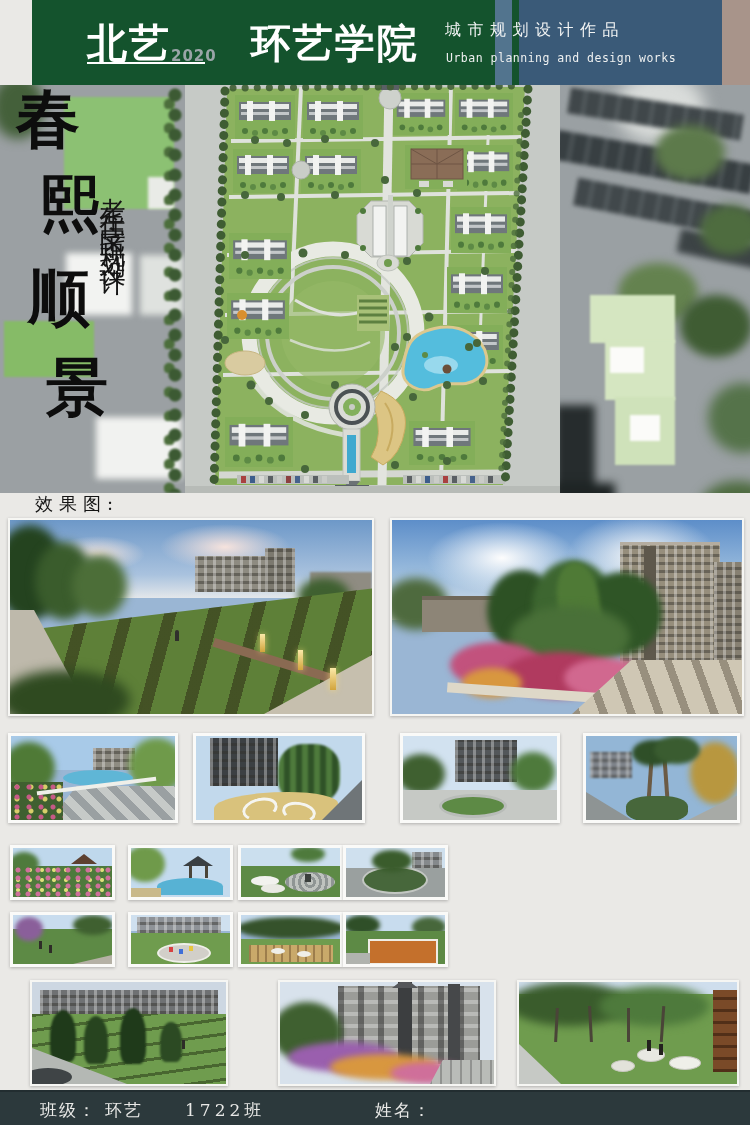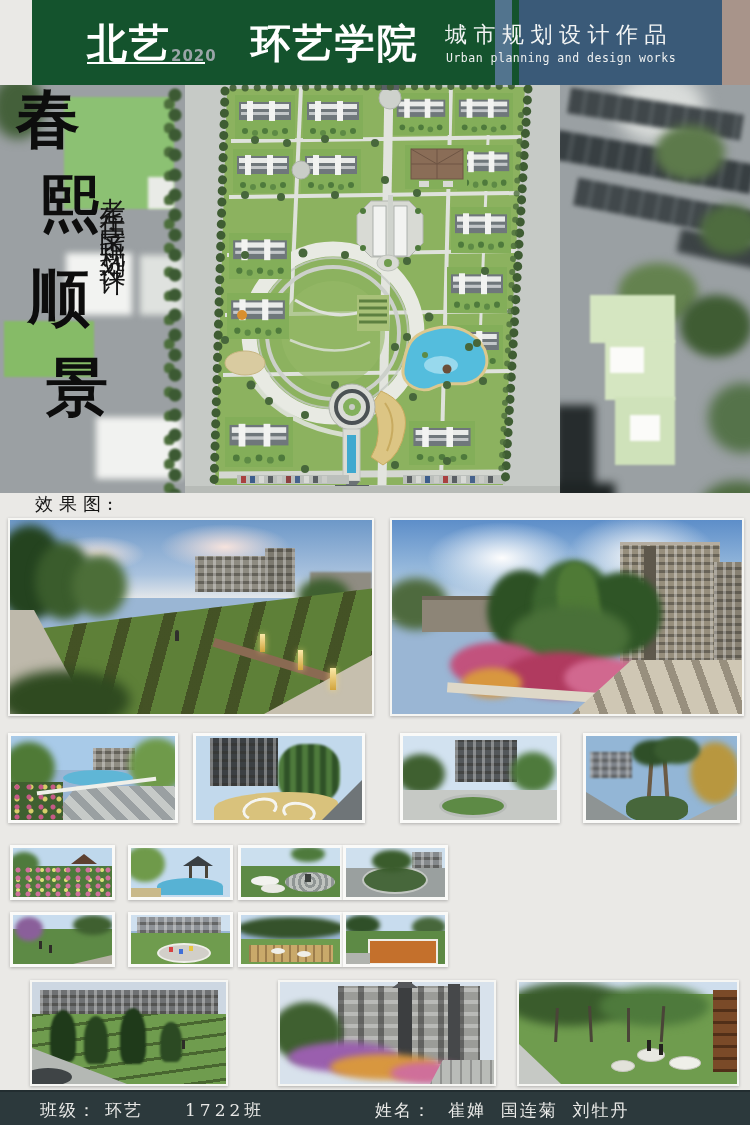--- a/index.html
+++ b/index.html
@@ -13,21 +13,21 @@
 
   
   .hdr{position:absolute;left:0;top:0;width:750px;height:85px;background:#14532d;margin-left:32px;}
   .hdr-blue{position:absolute;left:487px;top:0;width:203px;height:85px;background:#3a5a78;}
   .hdr-stripe{position:absolute;left:463px;top:0;width:17px;height:85px;background:#52748e;}
   .hdr-tan{position:absolute;left:690px;top:0;width:60px;height:85px;background:#a8948a;}
   .brand{position:absolute;left:55px;top:16px;color:#fff;font-weight:bold;font-size:40px;letter-spacing:2px;white-space:nowrap;}
   .brand .yr{font-size:15px;color:#9aa5a8;font-weight:bold;letter-spacing:1px;vertical-align:-4px;}
   .brand .gap{display:inline-block;width:34px;}
   .brand-underline{position:absolute;left:55px;top:62px;width:118px;height:2px;background:#fff;}
-  .wtitle{position:absolute;left:413px;top:20px;color:#f2f4f4;font-size:22px;letter-spacing:6.5px;white-space:nowrap;}
+  .wtitle{position:absolute;left:413px;top:20px;color:#f2f4f4;font-size:16px;letter-spacing:6.5px;white-space:nowrap;}
   .wtitle-en{position:absolute;left:414px;top:51px;color:#eef0f0;font-size:11.5px;letter-spacing:.5px;
              font-family:"DejaVu Sans Mono",monospace;white-space:nowrap;}
 
   
   .band{position:absolute;left:0;top:85px;width:750px;height:408px;background:#9ba0a3;overflow:hidden;}
   .strip{position:absolute;top:0;height:408px;overflow:hidden;}
   .treecol{background-image:radial-gradient(circle at 50% 50%, #3c5a33 0 6px, rgba(0,0,0,0) 7px),
                            radial-gradient(circle at 20% 80%, #4c6e3c 0 5px, rgba(0,0,0,0) 6px);
            background-size:22px 20px,26px 24px;filter:blur(1.2px);}
   .callig{position:absolute;color:#0d0d0d;font-family:"DejaVu Serif",serif;font-weight:bold;line-height:1;}
@@ -454,16 +454,15 @@
     <div class="layer" style="left:140px;top:62px;width:4px;height:11px;background:#23211e;"></div>
     <div class="layer" style="left:194px;top:8px;width:24px;height:82px;background:#7a4a28;background-image:repeating-linear-gradient(0deg,rgba(40,20,8,.5) 0 3px,rgba(0,0,0,0) 3px 12px);"></div>
     <div class="layer" style="left:0;top:62px;width:42px;height:40px;background:#c6c9c5;clip-path:polygon(0 0,100% 100%,0 100%);"></div>
   </div>
 
   <div class="ftr">
     <span style="left:40px;">班级：</span>
     <span style="left:105px;">环艺</span>
     <span style="left:185px;letter-spacing:4px;">1722班</span>
     <span style="left:375px;">姓名：</span>
-    <span style="left:448px;">崔婵  国连菊  刘牡丹</span>
   </div>
 
 </div>
 
 </body></html>

